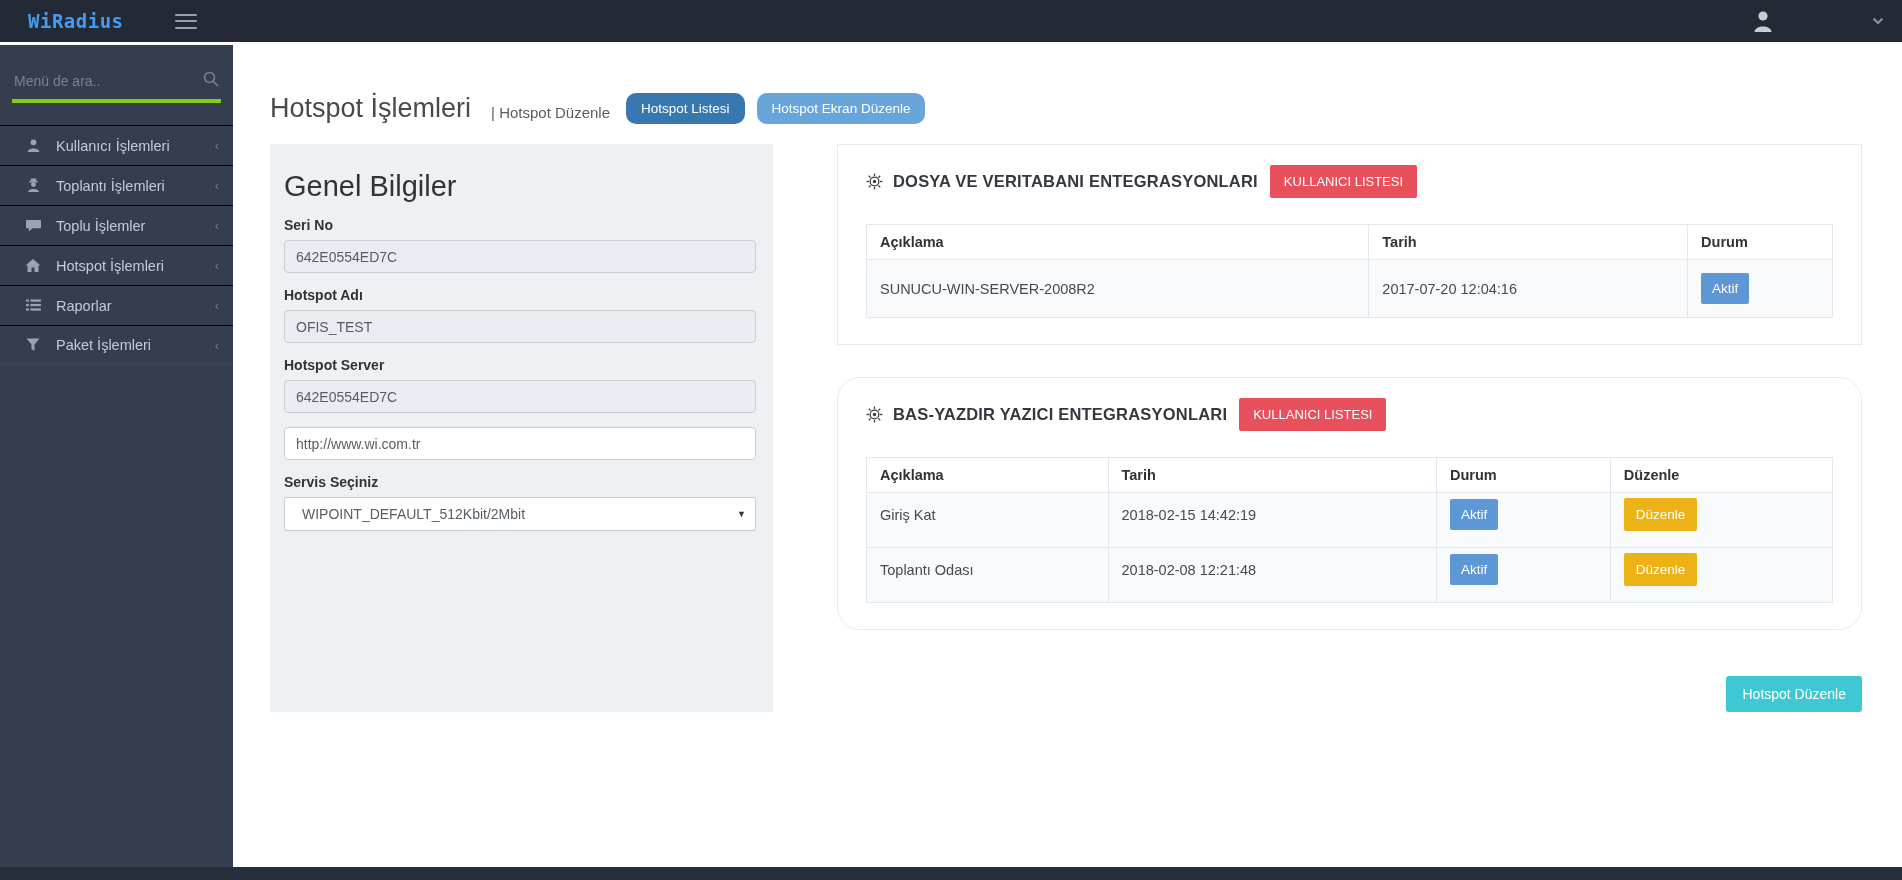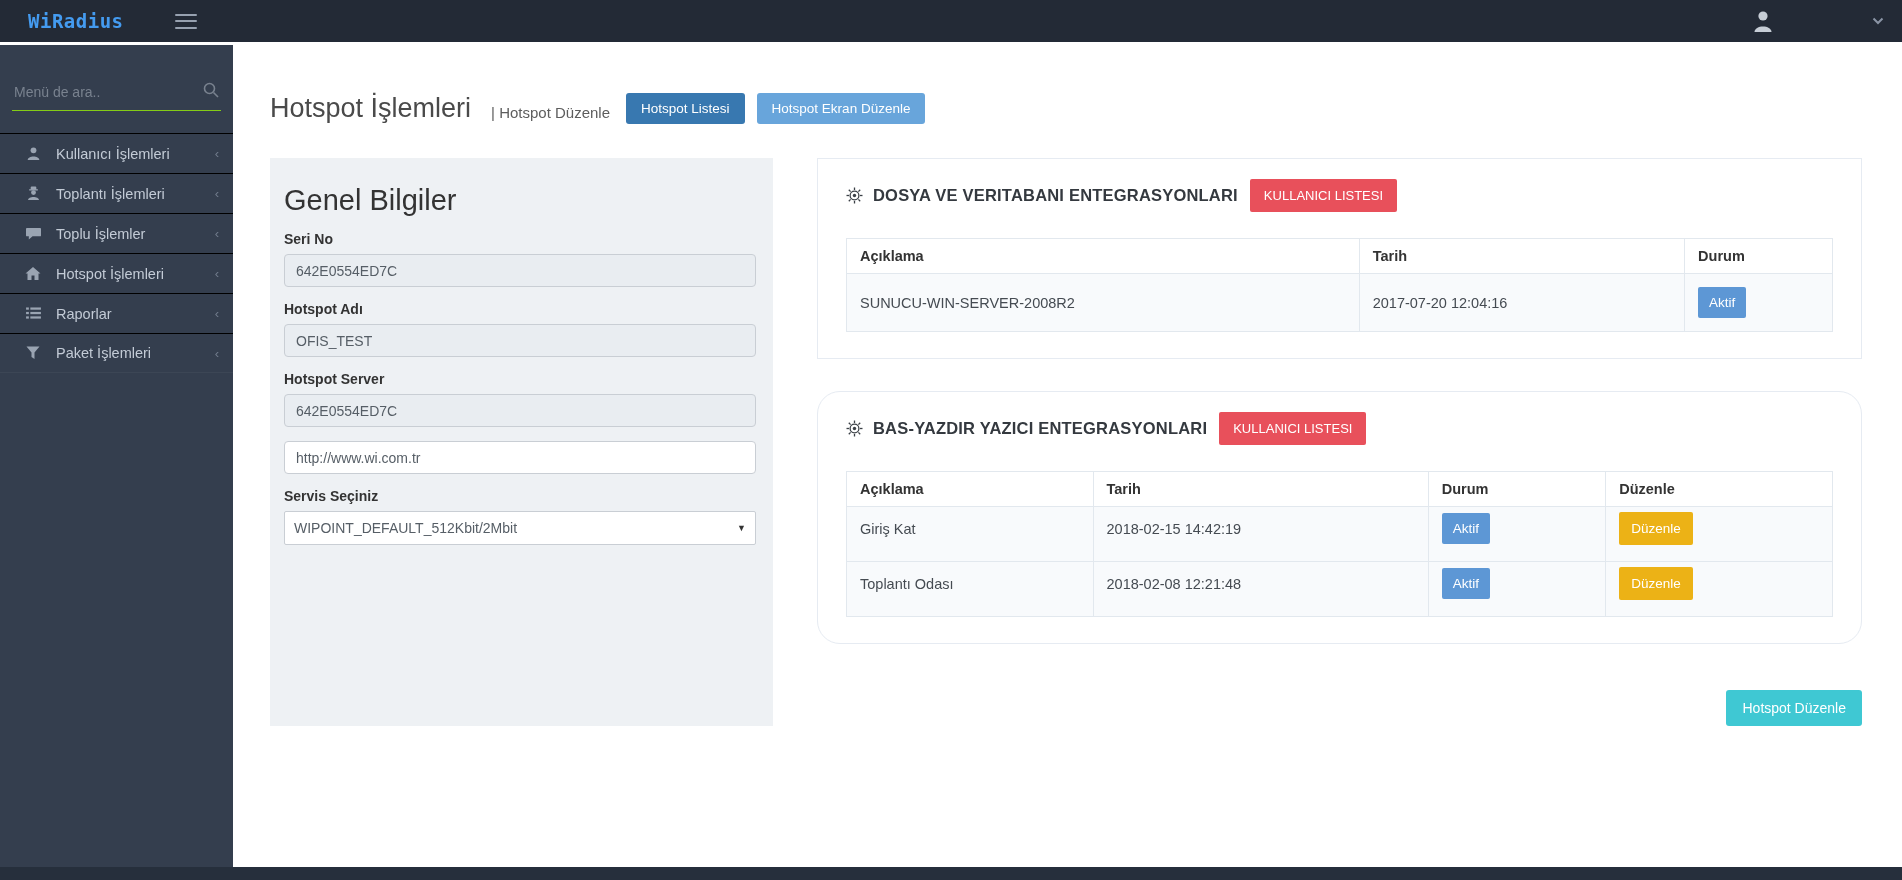--- a/index.html
+++ b/index.html
@@ -8,53 +8,53 @@
 
   
   .topbar { position:absolute; top:0; left:0; width:1902px; height:42px; background:#232a36; display:flex; align-items:center; }
   .logo { width:175px; padding-left:28px; font-family:"DejaVu Sans Mono", monospace; font-weight:bold; font-size:19px; color:#449bf0; letter-spacing:0.5px; }
   .hamburger { width:22px; height:15px; display:flex; flex-direction:column; justify-content:space-between; cursor:pointer; }
   .hamburger span { display:block; height:2px; background:#97a1b0; border-radius:1px; }
   .topbar-right { margin-left:auto; display:flex; align-items:center; gap:96px; padding-right:18px; }
 
   
   .sidebar { position:absolute; top:45px; left:0; width:233px; height:822px; background:#343e4e; }
-  .side-search { margin:35px 12px 0 12px; position:relative; border-bottom:1px solid #84cc16; padding-bottom:8px; }
+  .side-search { margin:24px 12px 0 12px; position:relative; border-bottom:4px solid #84cc16; padding-bottom:8px; }
   .side-search input { width:100%; background:transparent; border:none; outline:none; font-size:14px; color:#cdd4dd; padding:4px 26px 2px 2px; font-family:"Liberation Sans",sans-serif; }
   .side-search input::placeholder { color:#79828f; }
   .side-search .mag { position:absolute; right:2px; top:2px; }
   .nav { margin-top:22px; list-style:none; }
   .nav li { display:flex; align-items:center; height:40px; padding:0 14px 0 24px; border-top:1px solid #000000; cursor:pointer; }
   .nav li:last-child { border-bottom:1px solid #3c4655; }
   .nav .nicon { width:18px; display:flex; justify-content:center; margin-right:14px; }
   .nav .nlabel { font-size:14.5px; color:#c3cbd6; flex:1; }
   .nav .chev { color:#717c8c; font-size:13px; }
 
   
   .footer { position:absolute; bottom:0; left:0; width:1902px; height:13px; background:#262f3c; }
 
   
   .main { position:absolute; top:45px; left:233px; width:1669px; height:822px; background:#fff; padding:48px 40px 0 37px; }
   .page-header { display:flex; align-items:center; }
   .page-title { font-size:27px; font-weight:normal; color:#4a4a4a; }
   .page-sub { font-size:15px; color:#5d5d5d; margin-left:20px; position:relative; top:4px; }
-  .hdr-btn { border:none; color:#fff; font-size:13.5px; padding:8px 15px; border-radius:3px; cursor:pointer; font-family:"Liberation Sans",sans-serif; }
+  .hdr-btn { border:none; color:#fff; font-size:13.5px; padding:8px 15px; border-radius:10px; cursor:pointer; font-family:"Liberation Sans",sans-serif; }
   .hdr-btn.primary { background:#3878b0; margin-left:16px; }
   .hdr-btn.light { background:#68a5db; margin-left:12px; }
 
-  .content-row { display:flex; margin-top:34px; }
+  .content-row { display:flex; margin-top:20px;gap:20px; }
 
   
   .panel { width:503px; background:#eef1f4; padding:18px 17px 26px 14px; }
   .panel h2 { font-size:29px; font-weight:normal; color:#333; margin-bottom:14px; padding-top:8px; }
   .fgroup { margin-top:14px; }
   .fgroup label { display:block; font-size:14px; font-weight:bold; color:#333; margin-bottom:7px; }
   .fgroup input { width:100%; height:33px; border:1px solid #c9ced4; border-radius:4px; padding:0 11px; font-size:14px; color:#565e66; font-family:"Liberation Sans",sans-serif; background:#fff; }
   .fgroup input.dis { background:#e9edf1; }
-  .selectbox { width:100%; height:34px; border:1px solid #c9ced4; border-radius:2px; background:#fff; display:flex; align-items:center; padding:0 9px; font-size:14px; color:#565e66; cursor:pointer; position:relative; }
+  .selectbox { width:100%; height:34px; border:1px solid #c9ced4; border-radius:2px; background:#fff; display:flex; align-items:center; padding:0 17px; font-size:14px; color:#565e66; cursor:pointer; position:relative; }
   .selectbox .caret { position:absolute; right:9px; font-size:9px; color:#333; }
 
   
   .right-col { flex:1; margin-left:44px; }
   .card { border:1px solid #e6ebf2; background:#fff; padding:20px 28px 26px 28px; }
   .card + .card { margin-top:32px;border-radius:23px; }
   .card-head { display:flex; align-items:center; }
   .card-title { font-size:16.5px; font-weight:bold; color:#34393f; margin-left:10px; letter-spacing:0.2px; }
   .red-btn { background:#e8505b; color:#fff; border:none; font-size:13px; padding:9px 14px; border-radius:2px; margin-left:12px; cursor:pointer; font-family:"Liberation Sans",sans-serif; }
 

